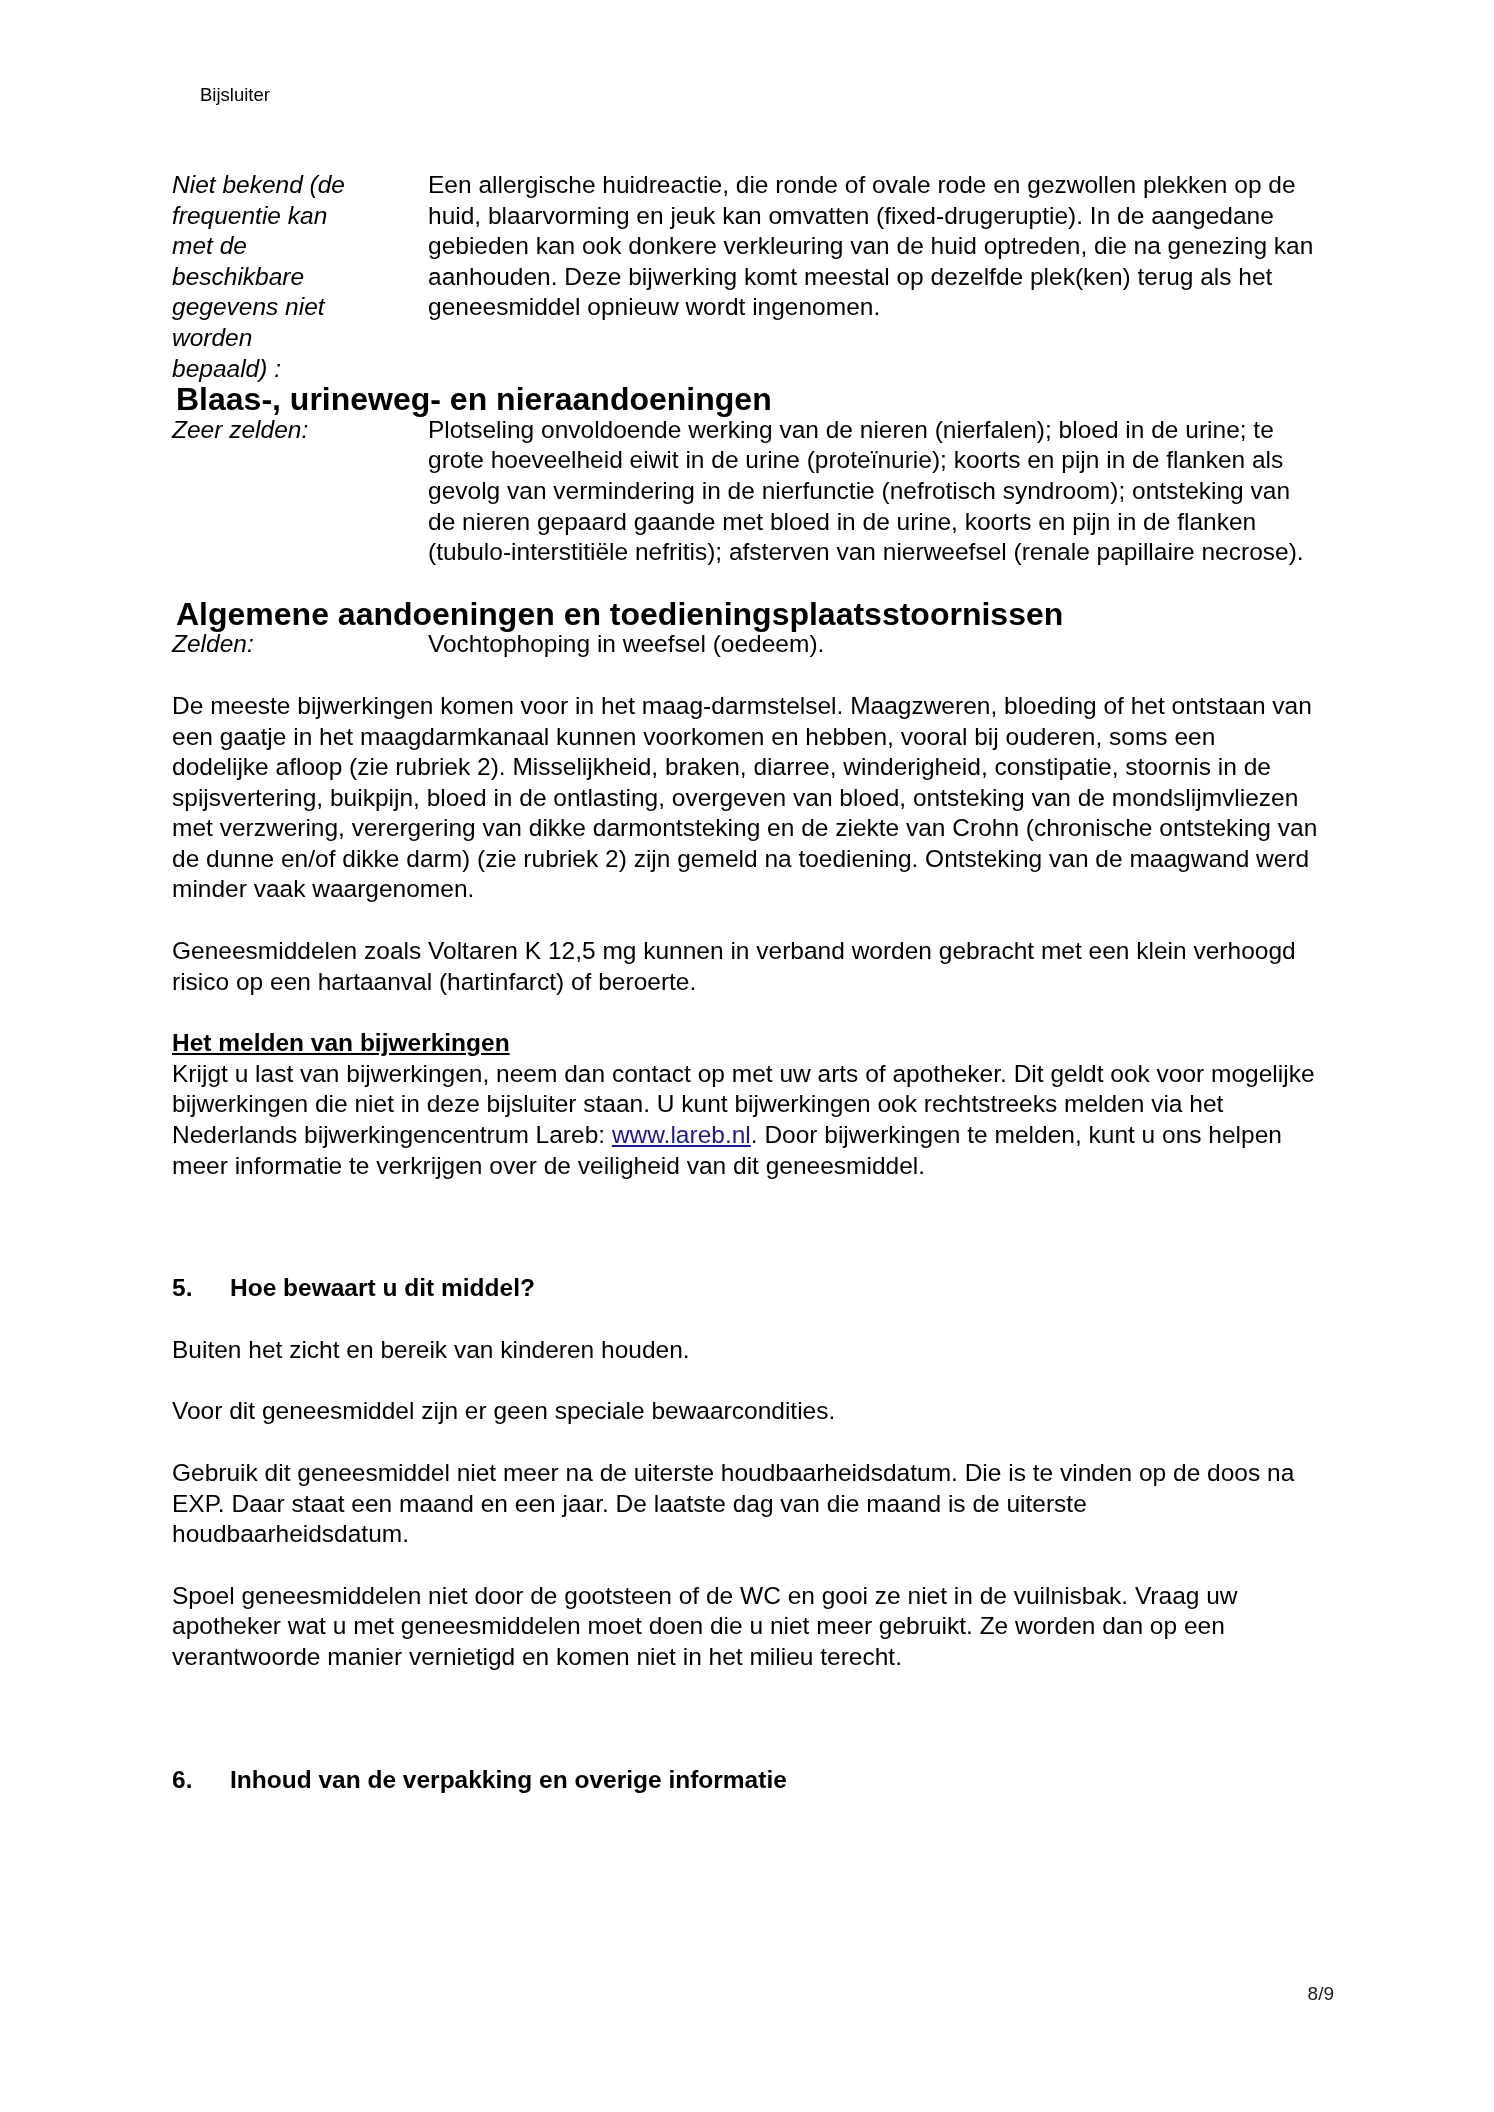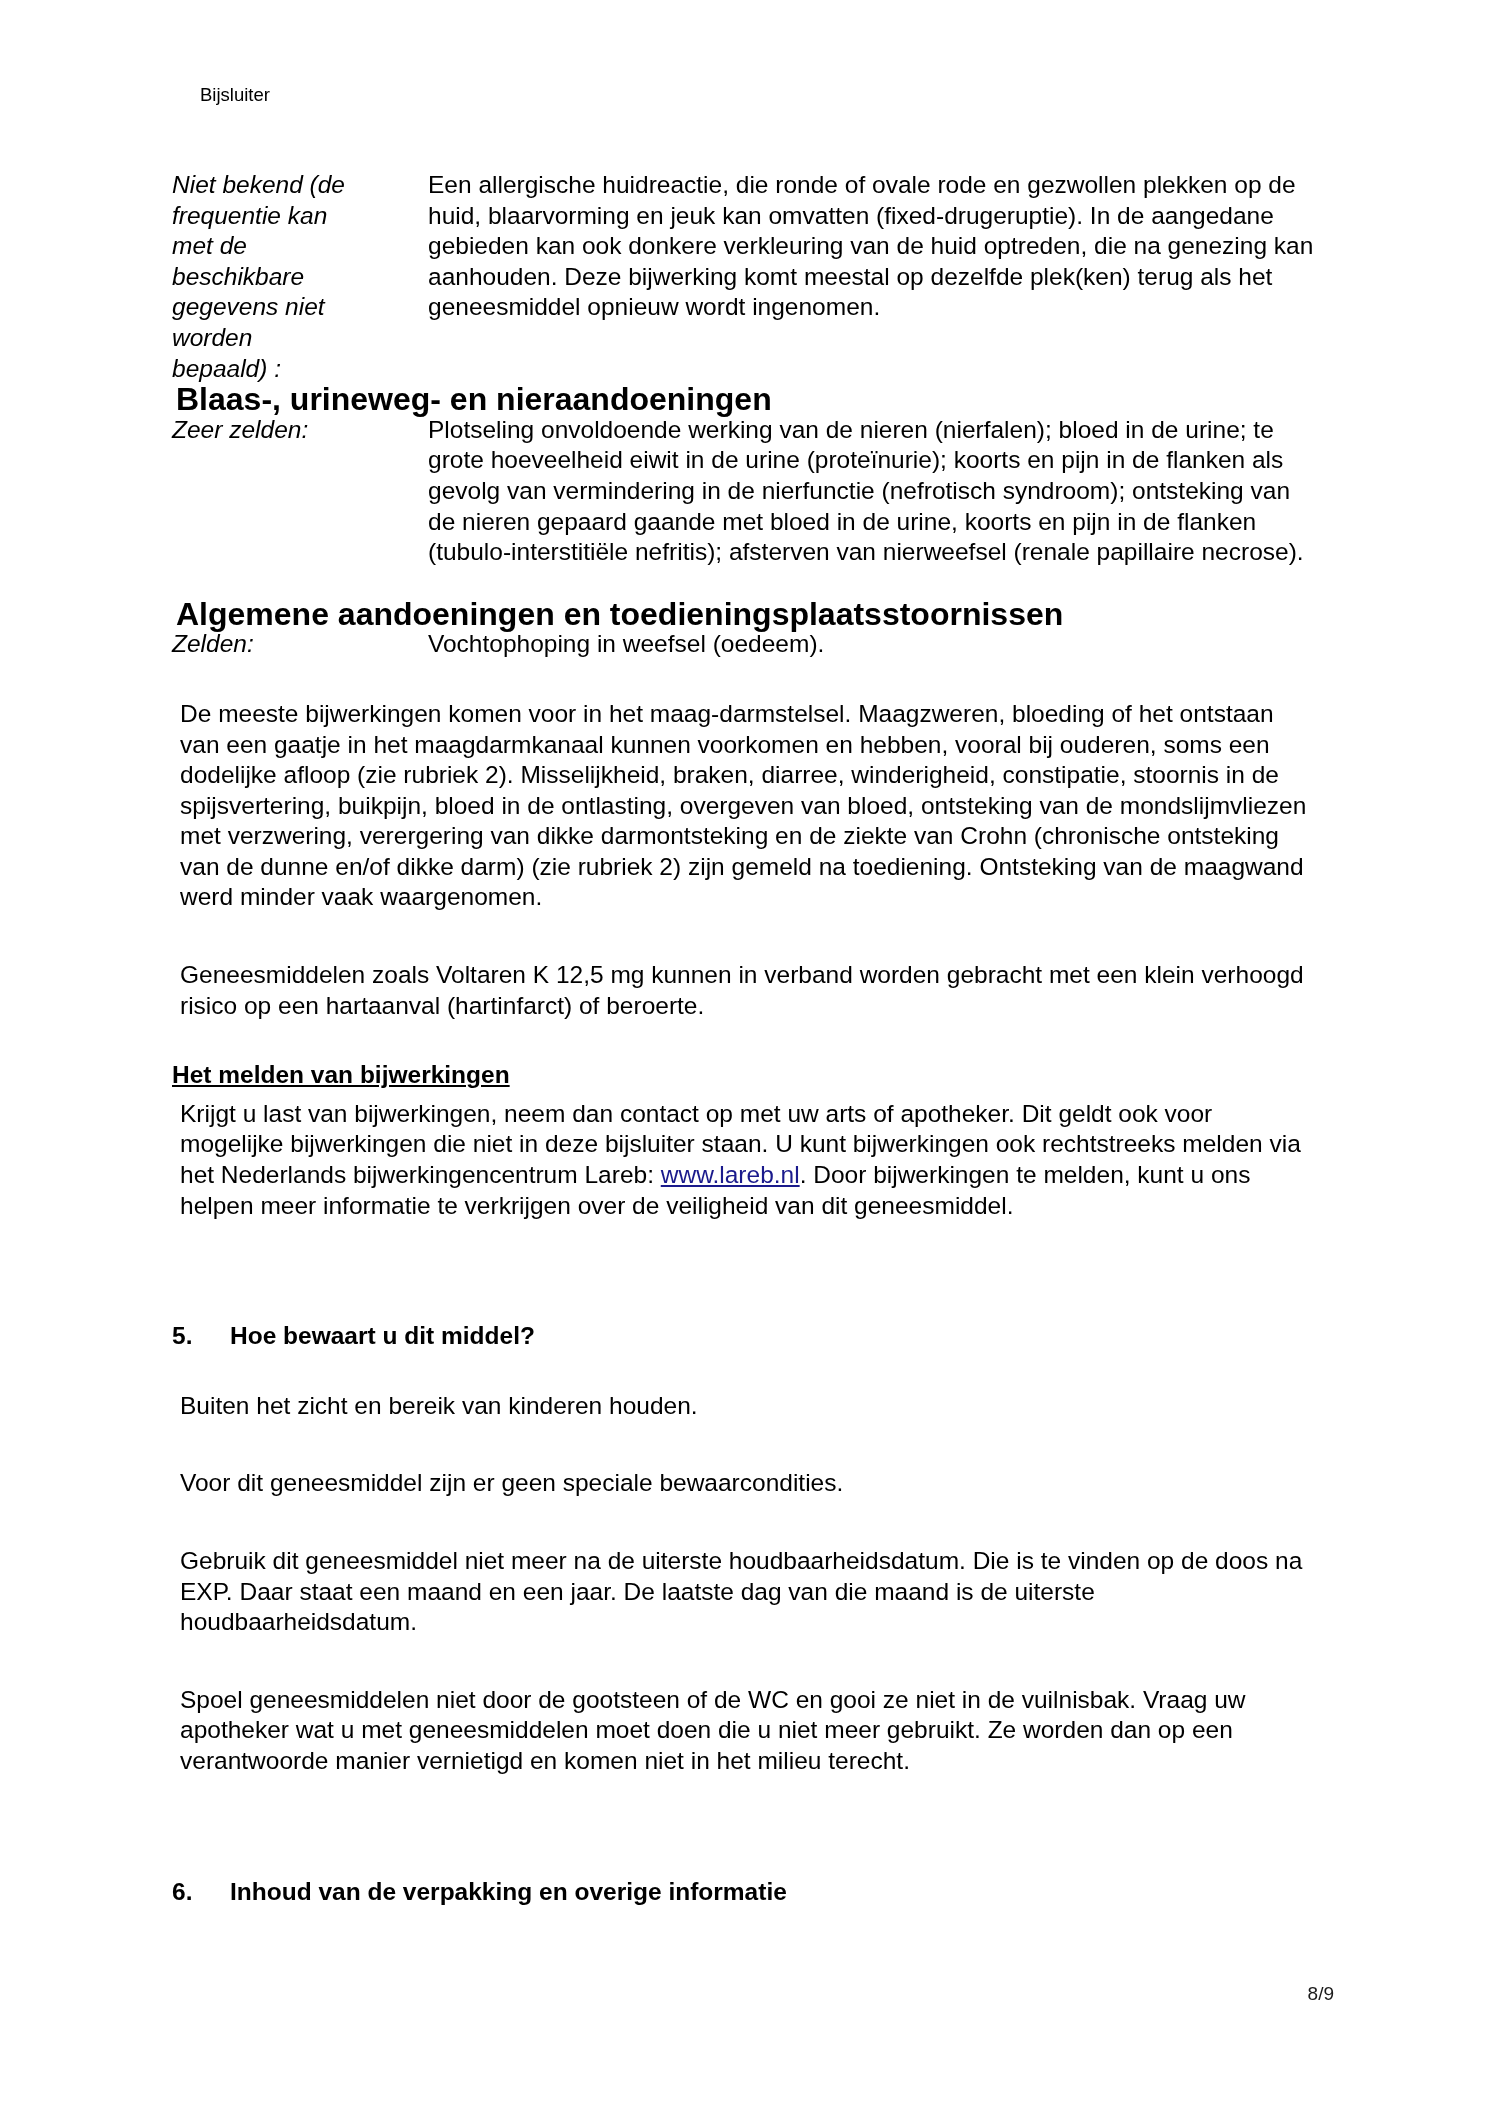--- a/index.html
+++ b/index.html
@@ -66,21 +66,21 @@
   .sub-head {
     font-size: 32px;
     line-height: 30.6px;
     font-weight: bold;
     margin-left: 4px;
   }
 
   p.para {
     font-size: 24.5px;
     line-height: 30.6px;
-    margin: 8px;
+    margin: 0;
   }
   .gap-md { height: 31px; }
   .gap-xl { height: 92px; }
 
   .u-head {
     font-size: 24.5px;
     line-height: 30.6px;
     font-weight: bold;
     text-decoration: underline;
     display: inline-block;

